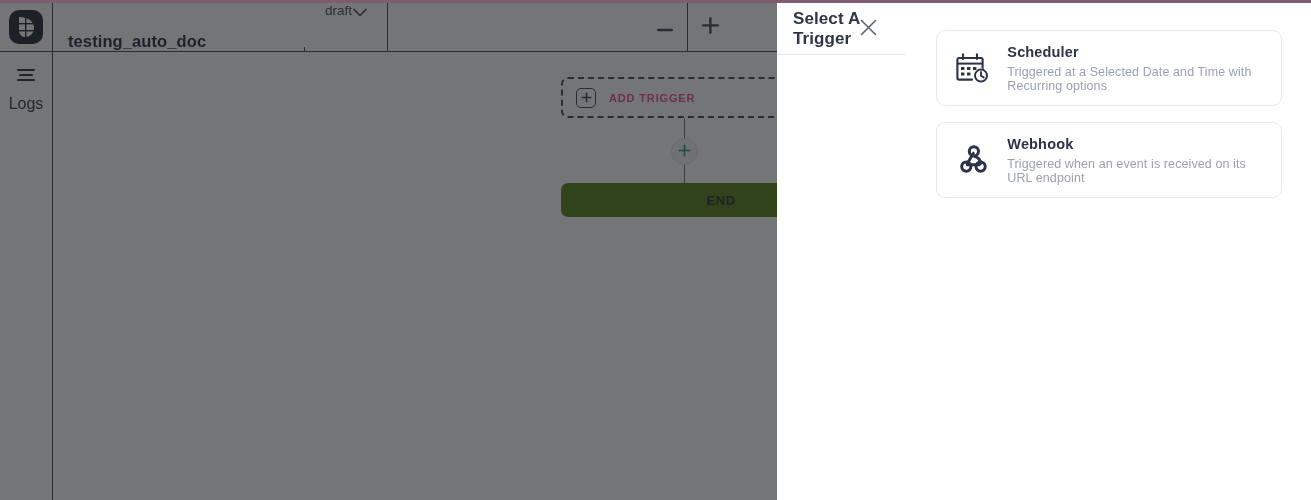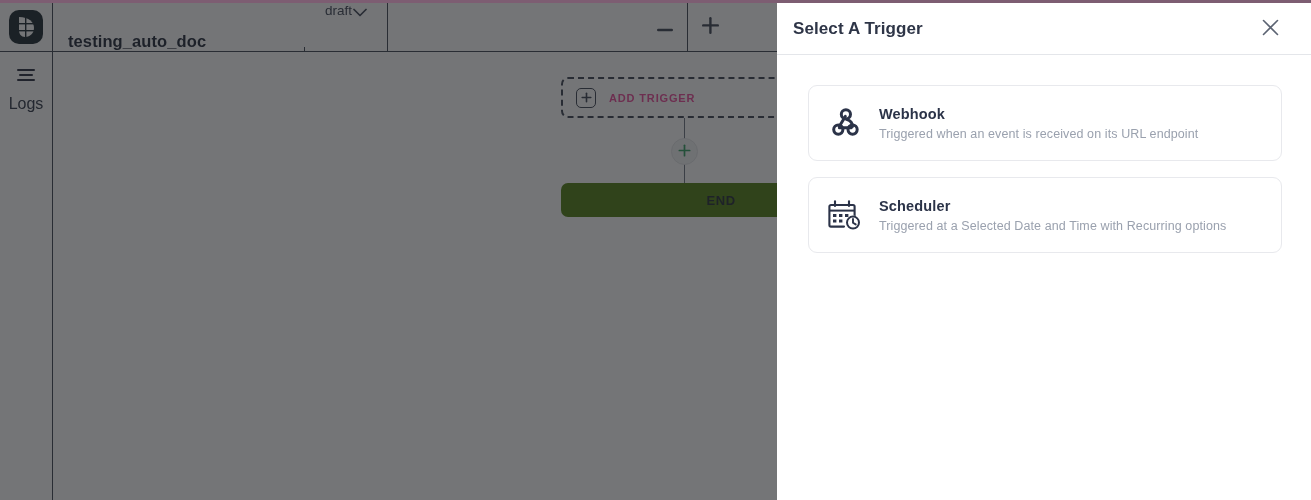--- a/index.html
+++ b/index.html
@@ -223,21 +223,21 @@
 
   
   .panel {
     position: absolute;
     right: 0; top: 0;
     width: 534px;
     height: 500px;
     background: #ffffff;
     z-index: 40;
     display: flex;
-    flex-direction: column;
+    flex-direction: row;
   }
 
   .panel-head {
     height: 52px;
     flex: 0 0 52px;
     margin-top: 3px;
     border-bottom: 1px solid #e4e6ea;
     display: flex;
     align-items: center;
     justify-content: space-between;
@@ -408,37 +408,20 @@
           </svg>
         </span>
       </button>
     </div>
 
     <div class="panel-body">
 
       <div class="trigger-card">
         <span class="card-icon">
           <svg width="34" height="34" viewBox="0 0 34 34">
-            <path d="M17.3 10.4 L11.4 20.3" fill="none" stroke="#2b3348" stroke-width="3" stroke-linecap="round"></path>
-            <path d="M19.2 13.6 C22.6 14.6 24.4 17.1 24.4 20.4" fill="none" stroke="#2b3348" stroke-width="3" stroke-linecap="round"></path>
-            <path d="M11.4 21.8 H23.2" fill="none" stroke="#2b3348" stroke-width="3" stroke-linecap="round"></path>
-            <circle cx="17.9" cy="8.3" r="4.6" fill="none" stroke="#2b3348" stroke-width="3"></circle>
-            <circle cx="10.3" cy="23.6" r="4.6" fill="none" stroke="#2b3348" stroke-width="3"></circle>
-            <circle cx="24.6" cy="23.6" r="4.6" fill="none" stroke="#2b3348" stroke-width="3"></circle>
-          </svg>
-        </span>
-        <span class="card-text">
-          <span class="card-title">Webhook</span>
-          <span class="card-desc">Triggered when an event is received on its URL endpoint</span>
-        </span>
-      </div>
-
-      <div class="trigger-card">
-        <span class="card-icon">
-          <svg width="34" height="34" viewBox="0 0 34 34">
             <path d="M3 7 h22 a1.6 1.6 0 0 1 1.6 1.6 V18.5
                      M3 7 a1.6 1.6 0 0 0 -1.6 1.6 V27 a1.6 1.6 0 0 0 1.6 1.6 H16" fill="none" stroke="#2b3348" stroke-width="2.1" stroke-linecap="round"></path>
             <rect x="1.4" y="11.6" width="25.2" height="2" fill="#2b3348"></rect>
             <path d="M7 3.4 V8" stroke="#2b3348" stroke-width="2.1" stroke-linecap="round"></path>
             <path d="M21 3.4 V8" stroke="#2b3348" stroke-width="2.1" stroke-linecap="round"></path>
             <rect x="5" y="16" width="3.4" height="3" fill="#2b3348"></rect>
             <rect x="11" y="16" width="3.4" height="3" fill="#2b3348"></rect>
             <rect x="17" y="16" width="3.4" height="3" fill="#2b3348"></rect>
             <rect x="5" y="21.5" width="3.4" height="3" fill="#2b3348"></rect>
             <rect x="11" y="21.5" width="3.4" height="3" fill="#2b3348"></rect>
@@ -446,17 +429,34 @@
             <circle cx="25" cy="24.6" r="6" fill="none" stroke="#2b3348" stroke-width="2"></circle>
             <path d="M25 21 V24.8 L27.7 26.4" fill="none" stroke="#2b3348" stroke-width="1.9" stroke-linecap="round"></path>
           </svg>
         </span>
         <span class="card-text">
           <span class="card-title">Scheduler</span>
           <span class="card-desc">Triggered at a Selected Date and Time with Recurring options</span>
         </span>
       </div>
 
+      <div class="trigger-card">
+        <span class="card-icon">
+          <svg width="34" height="34" viewBox="0 0 34 34">
+            <path d="M17.3 10.4 L11.4 20.3" fill="none" stroke="#2b3348" stroke-width="3" stroke-linecap="round"></path>
+            <path d="M19.2 13.6 C22.6 14.6 24.4 17.1 24.4 20.4" fill="none" stroke="#2b3348" stroke-width="3" stroke-linecap="round"></path>
+            <path d="M11.4 21.8 H23.2" fill="none" stroke="#2b3348" stroke-width="3" stroke-linecap="round"></path>
+            <circle cx="17.9" cy="8.3" r="4.6" fill="none" stroke="#2b3348" stroke-width="3"></circle>
+            <circle cx="10.3" cy="23.6" r="4.6" fill="none" stroke="#2b3348" stroke-width="3"></circle>
+            <circle cx="24.6" cy="23.6" r="4.6" fill="none" stroke="#2b3348" stroke-width="3"></circle>
+          </svg>
+        </span>
+        <span class="card-text">
+          <span class="card-title">Webhook</span>
+          <span class="card-desc">Triggered when an event is received on its URL endpoint</span>
+        </span>
+      </div>
+
     </div>
   </div>
 
   <div class="top-strip"></div>
 </div>
 
 </body></html>

